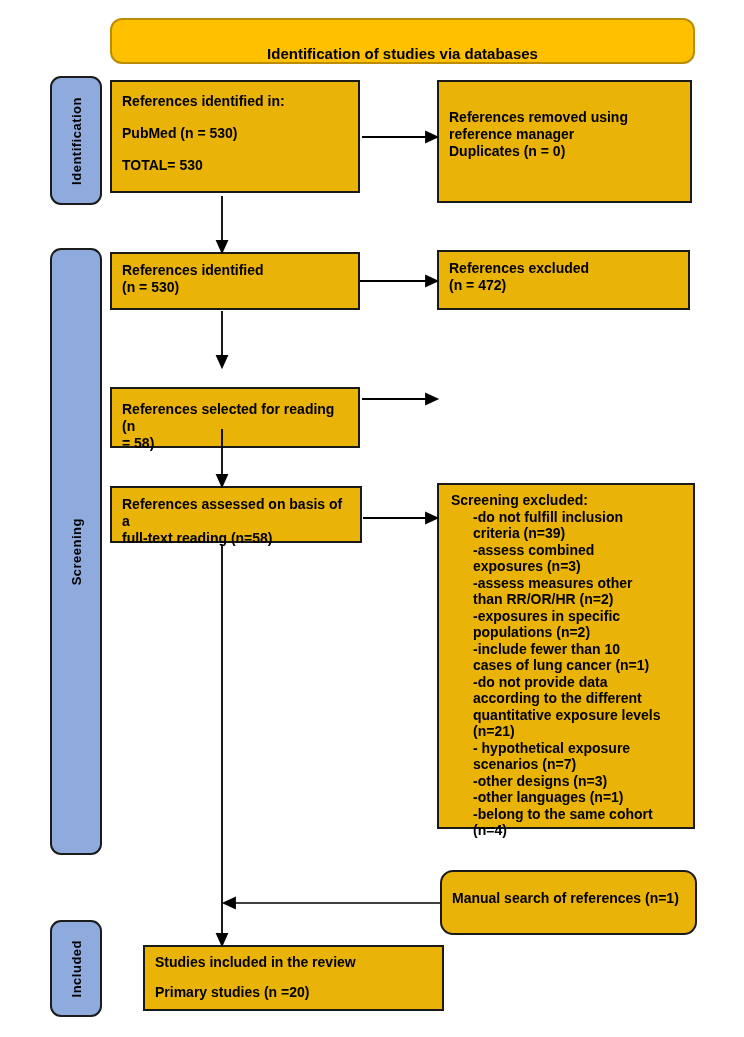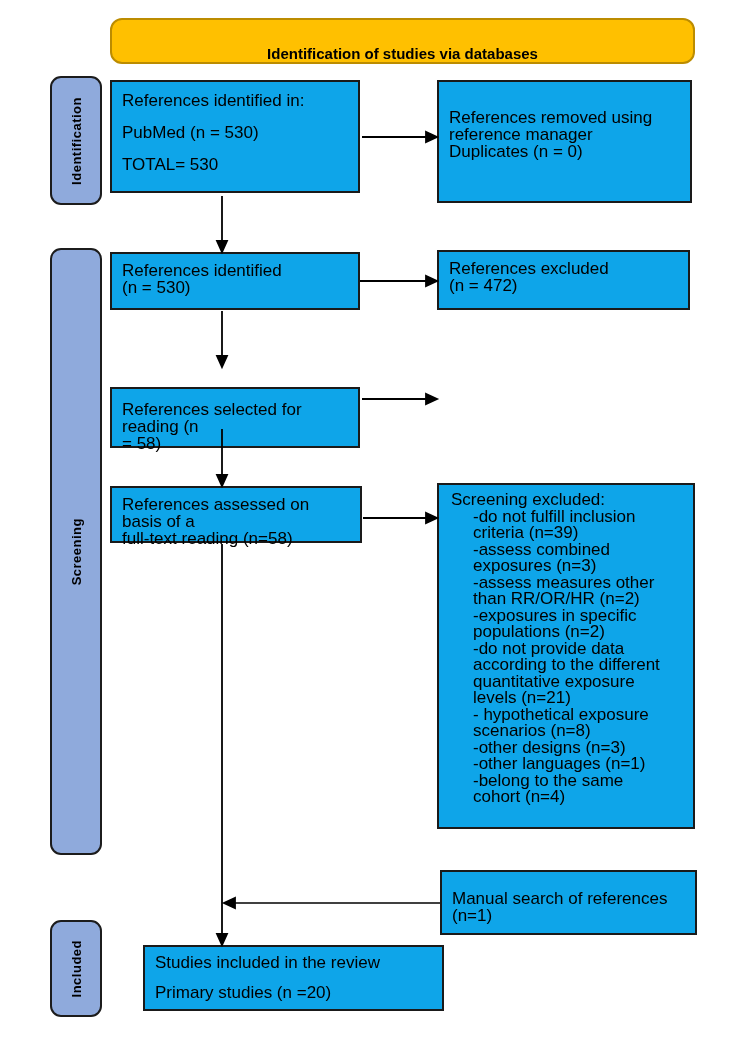--- a/index.html
+++ b/index.html
@@ -19,34 +19,35 @@
     display:flex;align-items:center;justify-content:center;box-sizing:border-box;
   }
   .stage span{
     writing-mode:vertical-rl;transform:rotate(180deg);
     font-size:13px;font-weight:bold;letter-spacing:.5px;white-space:nowrap;
   }
   #stage-identification{top:76px;height:129px;}
   #stage-screening{top:248px;height:607px;}
   #stage-included{top:920px;height:97px;}
   .box{
-    position:absolute;background:#0ea5e9;border:2px solid var(--box-border,#1a1a1a);
-    box-sizing:border-box;font-size:17px;line-height:16.5px;white-space:pre-line;
+    position:absolute;background:#eab308;border:2px solid var(--box-border,#1a1a1a);
+    box-sizing:border-box;font-size:14px;line-height:16.5px;white-space:pre-line;
     padding:8px 10px;
+    font-weight:bold;
   }
   #box-identified-in{left:110px;top:80px;width:250px;height:113px;padding-top:11px;line-height:16px;}
   #box-removed{left:437px;top:80px;width:255px;height:123px;padding-top:27px;line-height:17px;}
   #box-identified{left:110px;top:252px;width:250px;height:58px;line-height:17px;}
   #box-excluded{left:437px;top:250px;width:253px;height:60px;line-height:17px;}
   #box-selected{left:110px;top:367px;width:250px;height:61px;padding-top:12px;line-height:17px;margin-top:20px;}
   #box-not-retrieved{left:437px;top:362px;width:255px;height:88px;padding-top:22px;line-height:17px;}
   #box-assessed{left:110px;top:486px;width:252px;height:57px;line-height:17px;}
   #box-ft-excluded{left:437px;top:483px;width:258px;height:346px;padding:7px 6px 7px 12px;line-height:16.5px;white-space:normal;}
   #box-ft-excluded .excl-items{padding-left:22px;padding-right:25px;}
-  #box-manual{left:440px;top:870px;width:257px;height:65px;padding-top:18px;line-height:17px;}
+  #box-manual{left:440px;top:870px;width:257px;height:65px;padding-top:18px;line-height:17px;border-radius:13px;}
   #box-included{left:107px;top:945px;width:301px;height:66px;padding-top:8px;line-height:15px;margin-left:36px;}
   svg.arrows{position:absolute;left:0;top:0;pointer-events:none;}
 </style>
 </head>
 <body>
 
 <div id="canvas">
 
   <div class="banner">
     <span>Identification of studies via databases</span>
@@ -85,22 +86,23 @@
   <div class="box" id="box-assessed">References assessed on basis of a
 full-text reading (n=58)</div>
 
   <div class="box" id="box-ft-excluded">
     <div>Screening excluded:</div>
     <div class="excl-items">
         <div>-do not fulfill inclusion criteria (n=39)</div>
         <div>-assess combined exposures (n=3)</div>
         <div>-assess measures other than RR/OR/HR (n=2)</div>
         <div>-exposures in specific populations (n=2)</div>
+        <div>-include fewer than 10 cases of lung cancer (n=1)</div>
         <div>-do not provide data according to the different quantitative exposure levels (n=21)</div>
-        <div>- hypothetical exposure scenarios (n=8)</div>
+        <div>- hypothetical exposure scenarios (n=7)</div>
         <div>-other designs (n=3)</div>
         <div>-other languages (n=1)</div>
         <div>-belong to the same cohort (n=4)</div>
       </div>
   </div>
 
   <div class="box" id="box-manual">Manual search of references (n=1)</div>
 
   <div class="box" id="box-included">Studies included in the review
 

